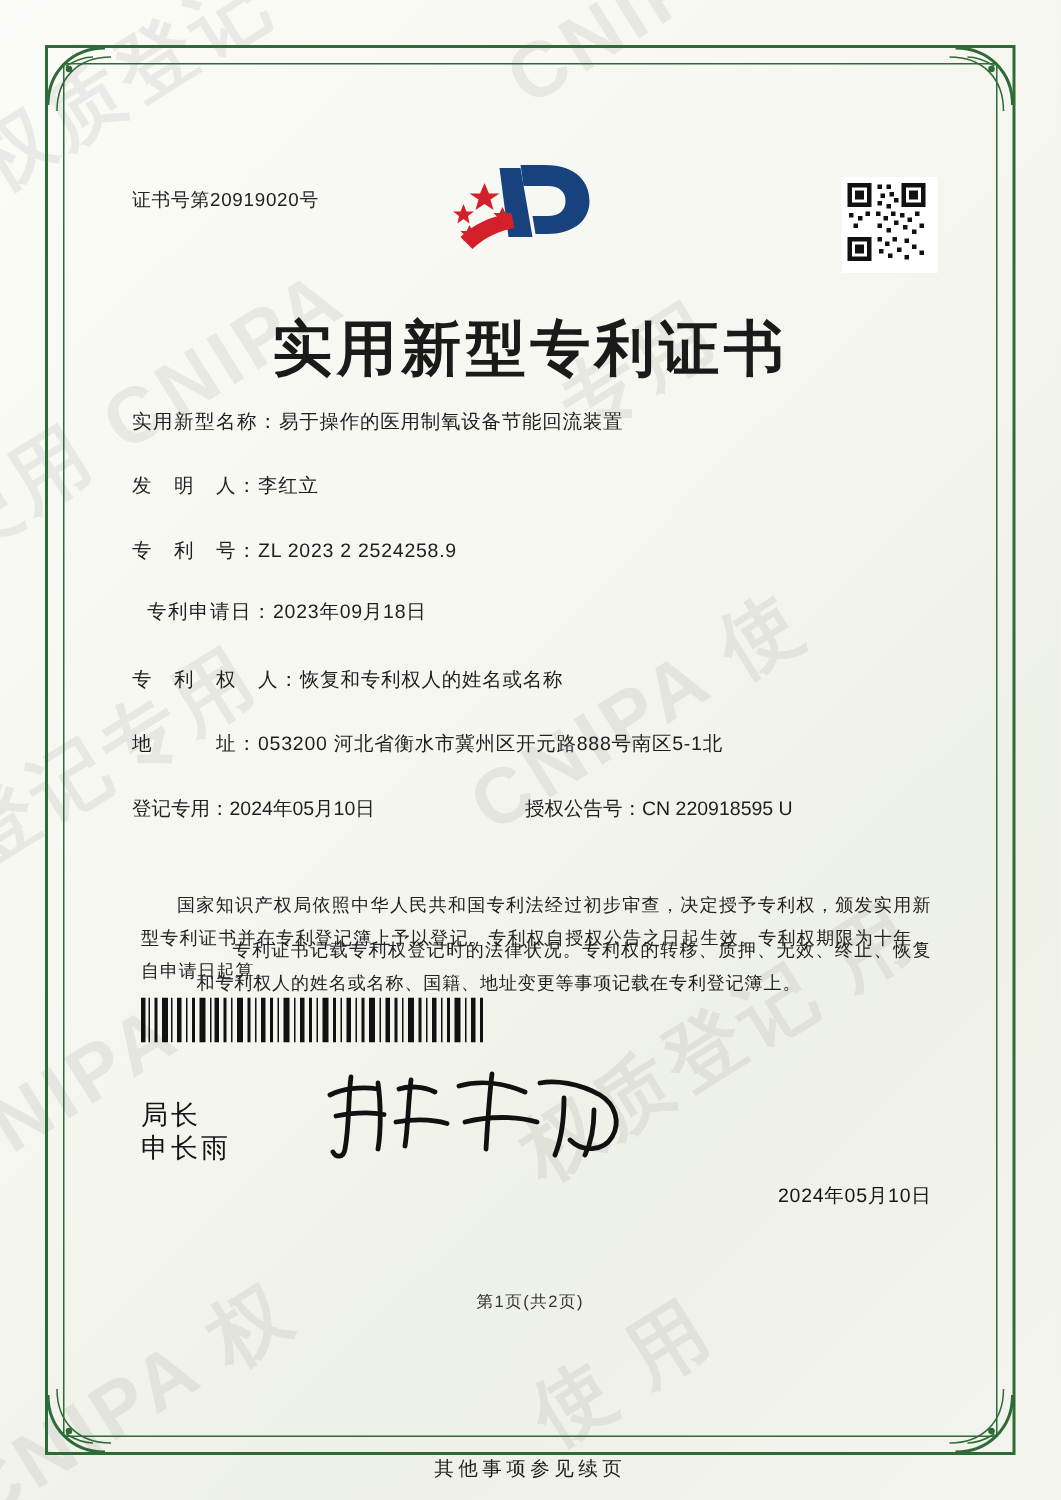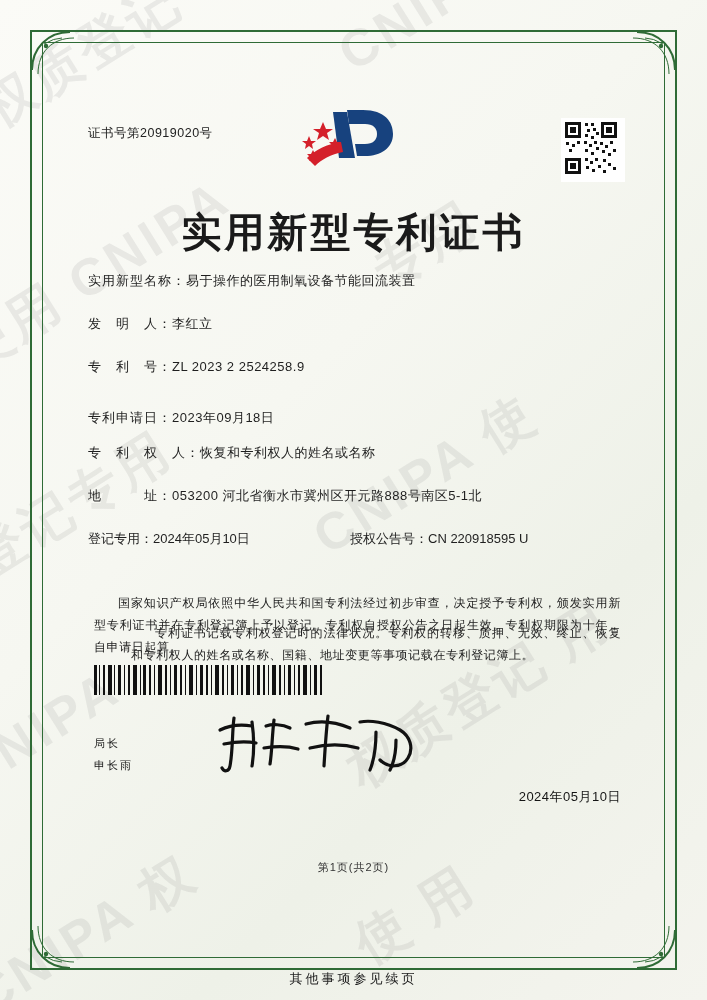--- a/index.html
+++ b/index.html
@@ -114,21 +114,21 @@
     letter-spacing:0.6px;
   }
   
   #barcode{
     position:absolute;
     left:34px;top:605px;
     width:230px;height:30px;
   }
   #sig-label{
     position:absolute;left:34px;top:672px;
-    font-size:11px;line-height:22px;letter-spacing:2px;
+    font-size:18px;line-height:22px;letter-spacing:2px;
     color:#151515;
   }
   #signature{
     position:absolute;left:150px;top:650px;
     width:220px;height:70px;
   }
   #issue-date{
     position:absolute;right:26px;top:728px;
     font-size:13px;letter-spacing:0.5px;color:#151515;
   }
@@ -268,21 +268,21 @@
 
     <div class="field" style="top:212px;">
       <span class="lbl">实用新型名称：</span><span class="val">易于操作的医用制氧设备节能回流装置</span>
     </div>
     <div class="field" style="top:255px;">
       <span class="lbl">发　明　人：</span><span class="val">李红立</span>
     </div>
     <div class="field" style="top:298px;">
       <span class="lbl">专　利　号：</span><span class="val">ZL 2023 2 2524258.9</span>
     </div>
-    <div class="field" style="top:349px;">
+    <div class="field" style="top:339px;margin-left:10px;">
       <span class="lbl">专利申请日：</span><span class="val">2023年09月18日</span>
     </div>
     <div class="field" style="top:384px;">
       <span class="lbl">专　利　权　人：</span><span class="val">恢复和专利权人的姓名或名称</span>
     </div>
     <div class="field" style="top:427px;">
       <span class="lbl">地　　　址：</span><span class="val">053200 河北省衡水市冀州区开元路888号南区5-1北</span>
     </div>
 
     <div class="field-inline" style="left:28px;top:470px;">

